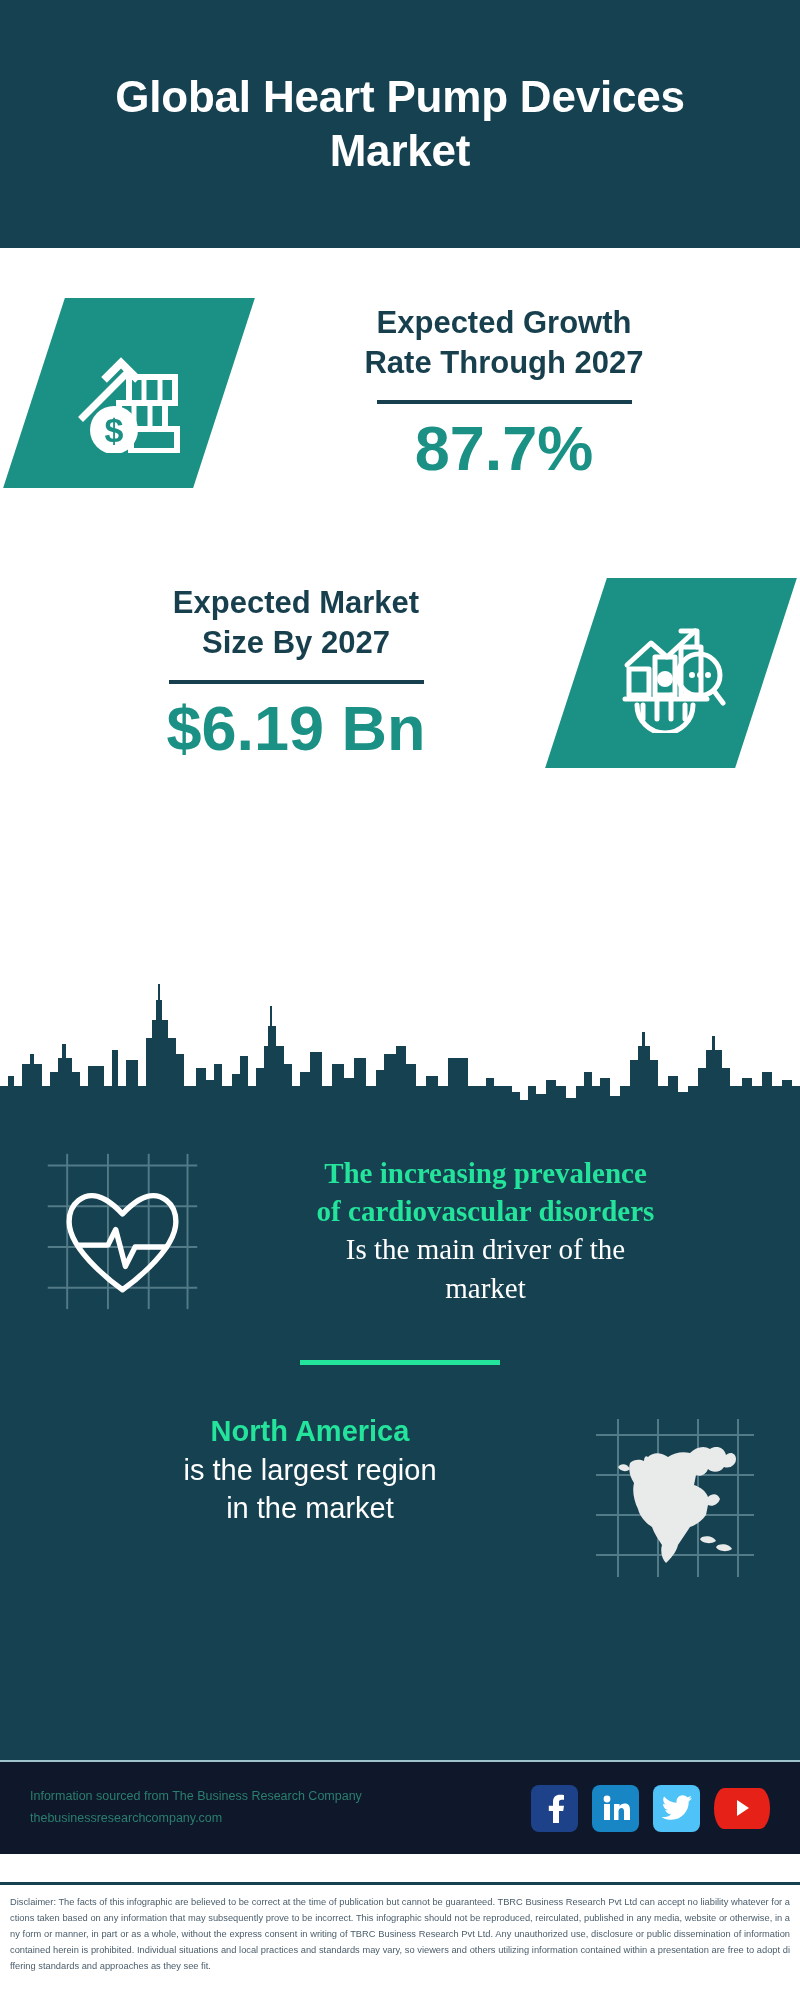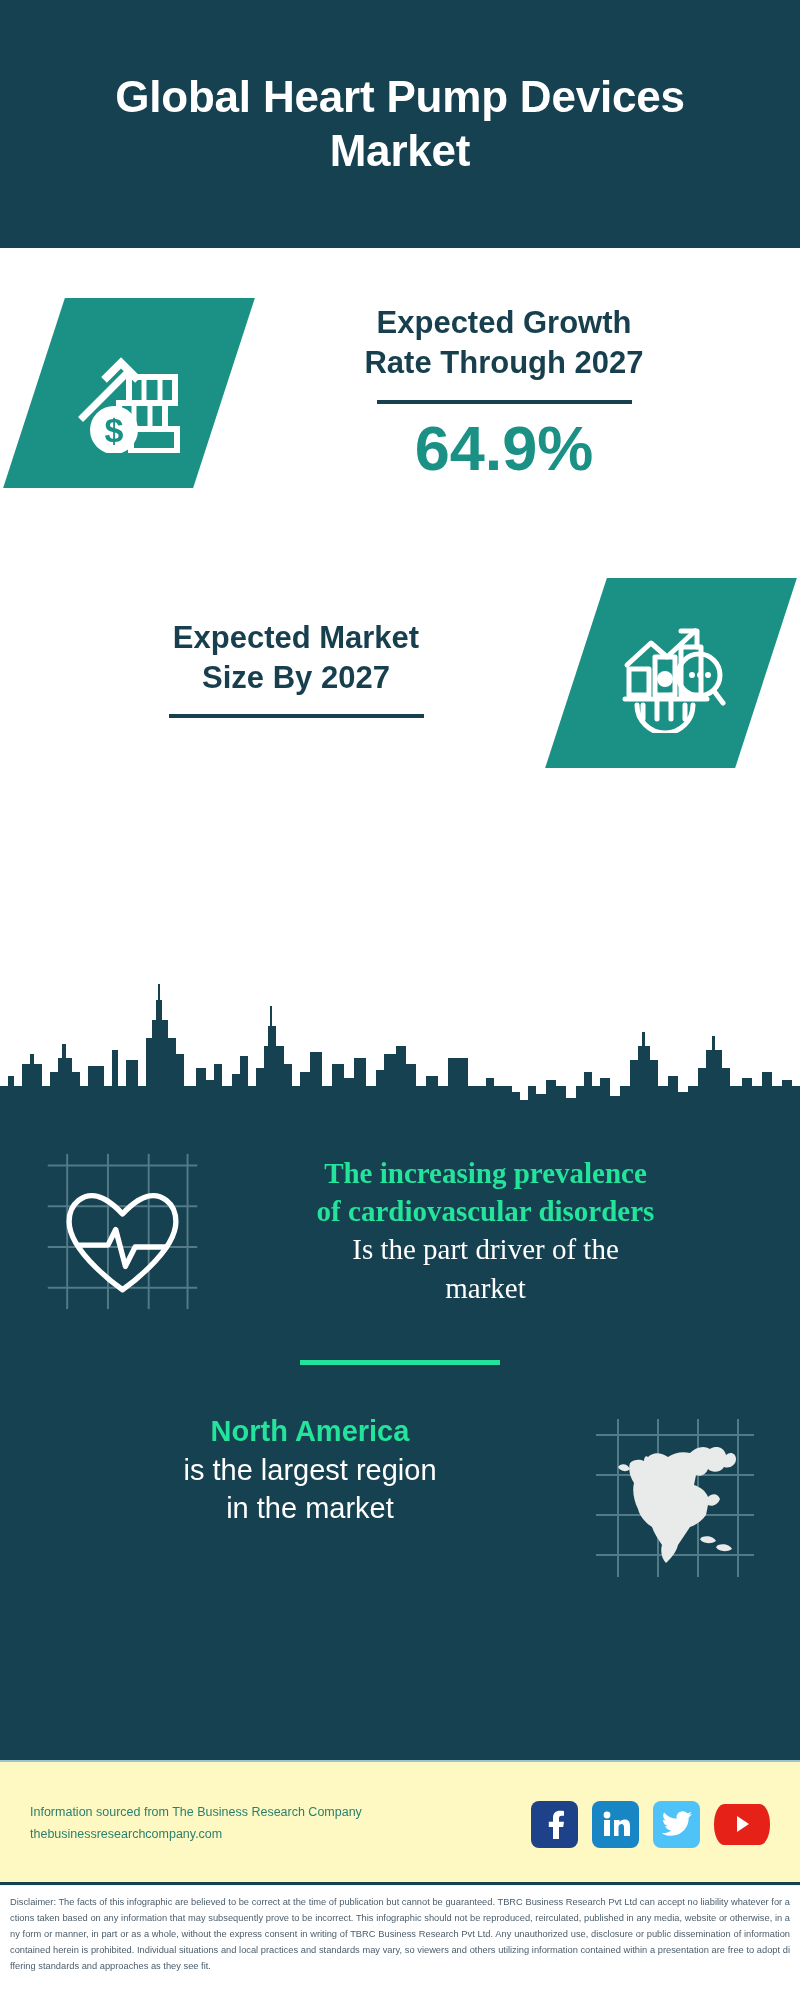--- a/index.html
+++ b/index.html
@@ -78,22 +78,22 @@
   .wt { color:#ffffff; font-size:29px; line-height:1.32; }
 
   .green-rule { width:200px; height:5px; background:#24e39b; margin:44px auto 0 auto; }
 
   .region-row { display:flex; align-items:flex-start; padding-top:48px; }
   .region-text { flex:1; text-align:center; padding-right:10px; }
   .map-ic { flex:0 0 auto; width:170px; height:170px; }
 
   
   .footer {
-    position:absolute; top:1760px; left:0; width:800px; height:126px;
-    background:#fef9c3; border-top:2px solid #9fc3cd;
+    position:absolute; top:1760px; left:0; width:800px; height:94px;
+    background:#0f172a; border-top:2px solid #9fc3cd;
     display:flex; align-items:center; padding:0 30px;
   }
   .src { flex:1; }
   .src div { color:#2a7f6d; font-size:12.5px; line-height:1.75; }
   .socials { display:flex; align-items:center; gap:14px; }
   .sq { width:47px; height:47px; border-radius:8px; display:flex; align-items:center; justify-content:center; }
   .sq.fb { background:#1d4289; }
   .sq.li { background:#1886c4; }
   .sq.tw { background:#4fc3f7; }
   .sq.yt { background:#e62117; border-radius:13px/26px; width:56px; height:41px; }
@@ -138,29 +138,30 @@
             <line x1="81" y1="70" x2="81" y2="96"></line>
           </g>
           <circle cx="45" cy="97" r="24" fill="#fff"></circle>
           <text x="45" y="109" font-size="34" font-weight="bold" fill="#1a9184" text-anchor="middle" font-family="Liberation Sans, sans-serif">$</text>
         </svg>
       </div>
       <div class="growth-text">
         <div class="lbl">Expected Growth</div>
         <div class="lbl">Rate Through 2027</div>
         <div class="rule-dark"></div>
-        <div class="bigval">64.9%</div>
+        <div class="bigval">87.7%</div>
       </div>
     </div>
 
     <div class="row size-row">
       <div class="size-text">
         <div class="lbl">Expected Market</div>
         <div class="lbl">Size By 2027</div>
         <div class="rule-dark2"></div>
+        <div class="bigval">$6.19 Bn</div>
       </div>
       <div class="badge">
         <svg class="ic" width="120" height="120" viewBox="0 0 120 120">
           <g fill="none" stroke="#fff" stroke-width="5" stroke-linecap="round" stroke-linejoin="round">
             <path d="M16 52 L40 30 L56 44 L84 18"></path>
             <path d="M70 18 L86 18 L86 34"></path>
             <rect x="18" y="56" width="20" height="26"></rect>
             <rect x="44" y="44" width="20" height="38"></rect>
             <rect x="70" y="34" width="20" height="48"></rect>
             <path d="M14 86 L96 86"></path>
@@ -198,21 +199,21 @@
             <line x1="70" y1="8" x2="70" y2="168"></line>
             <line x1="112" y1="8" x2="112" y2="168"></line>
             <line x1="152" y1="8" x2="152" y2="168"></line>
           </g>
           <path d="M85 148 C 85 148 30 110 30 78 C 30 58 46 48 60 52 C 72 55 85 70 85 70 C 85 70 98 55 110 52 C 124 48 140 58 140 78 C 140 110 85 148 85 148 Z" fill="none" stroke="#ffffff" stroke-width="5.5" stroke-linejoin="round"></path>
           <path d="M40 102 L70 102 L78 86 L88 124 L98 104 L130 104" fill="none" stroke="#ffffff" stroke-width="5.5" stroke-linecap="round" stroke-linejoin="round"></path>
         </svg>
         <div class="driver-text">
           <div class="hl">The increasing prevalence</div>
           <div class="hl">of cardiovascular disorders</div>
-          <div class="wt">Is the part driver of the</div>
+          <div class="wt">Is the main driver of the</div>
           <div class="wt">market</div>
         </div>
       </div>
 
       <div class="green-rule"></div>
 
       <div class="region-row">
         <div class="region-text">
           <div class="hl">North America</div>
           <div class="wt">is the largest region</div>

